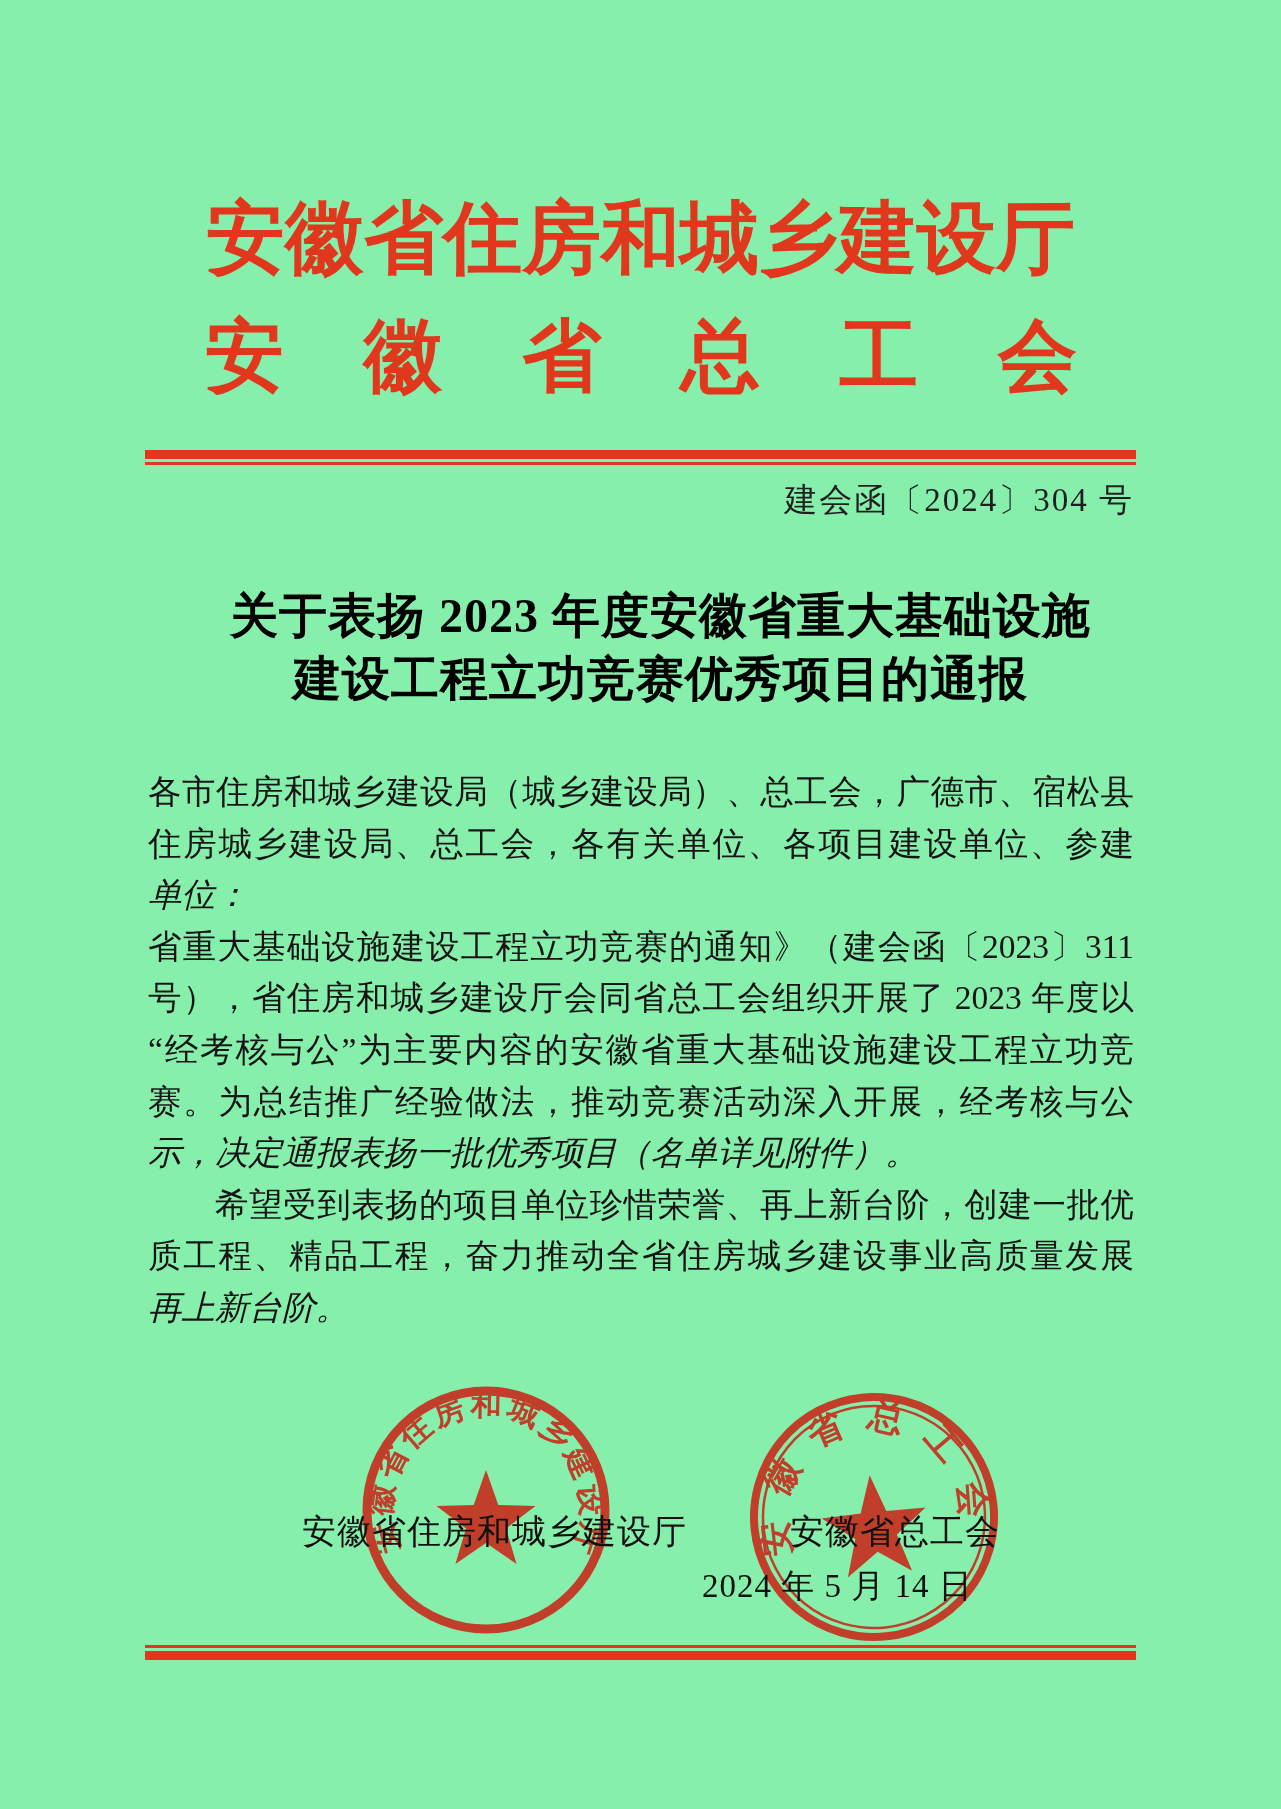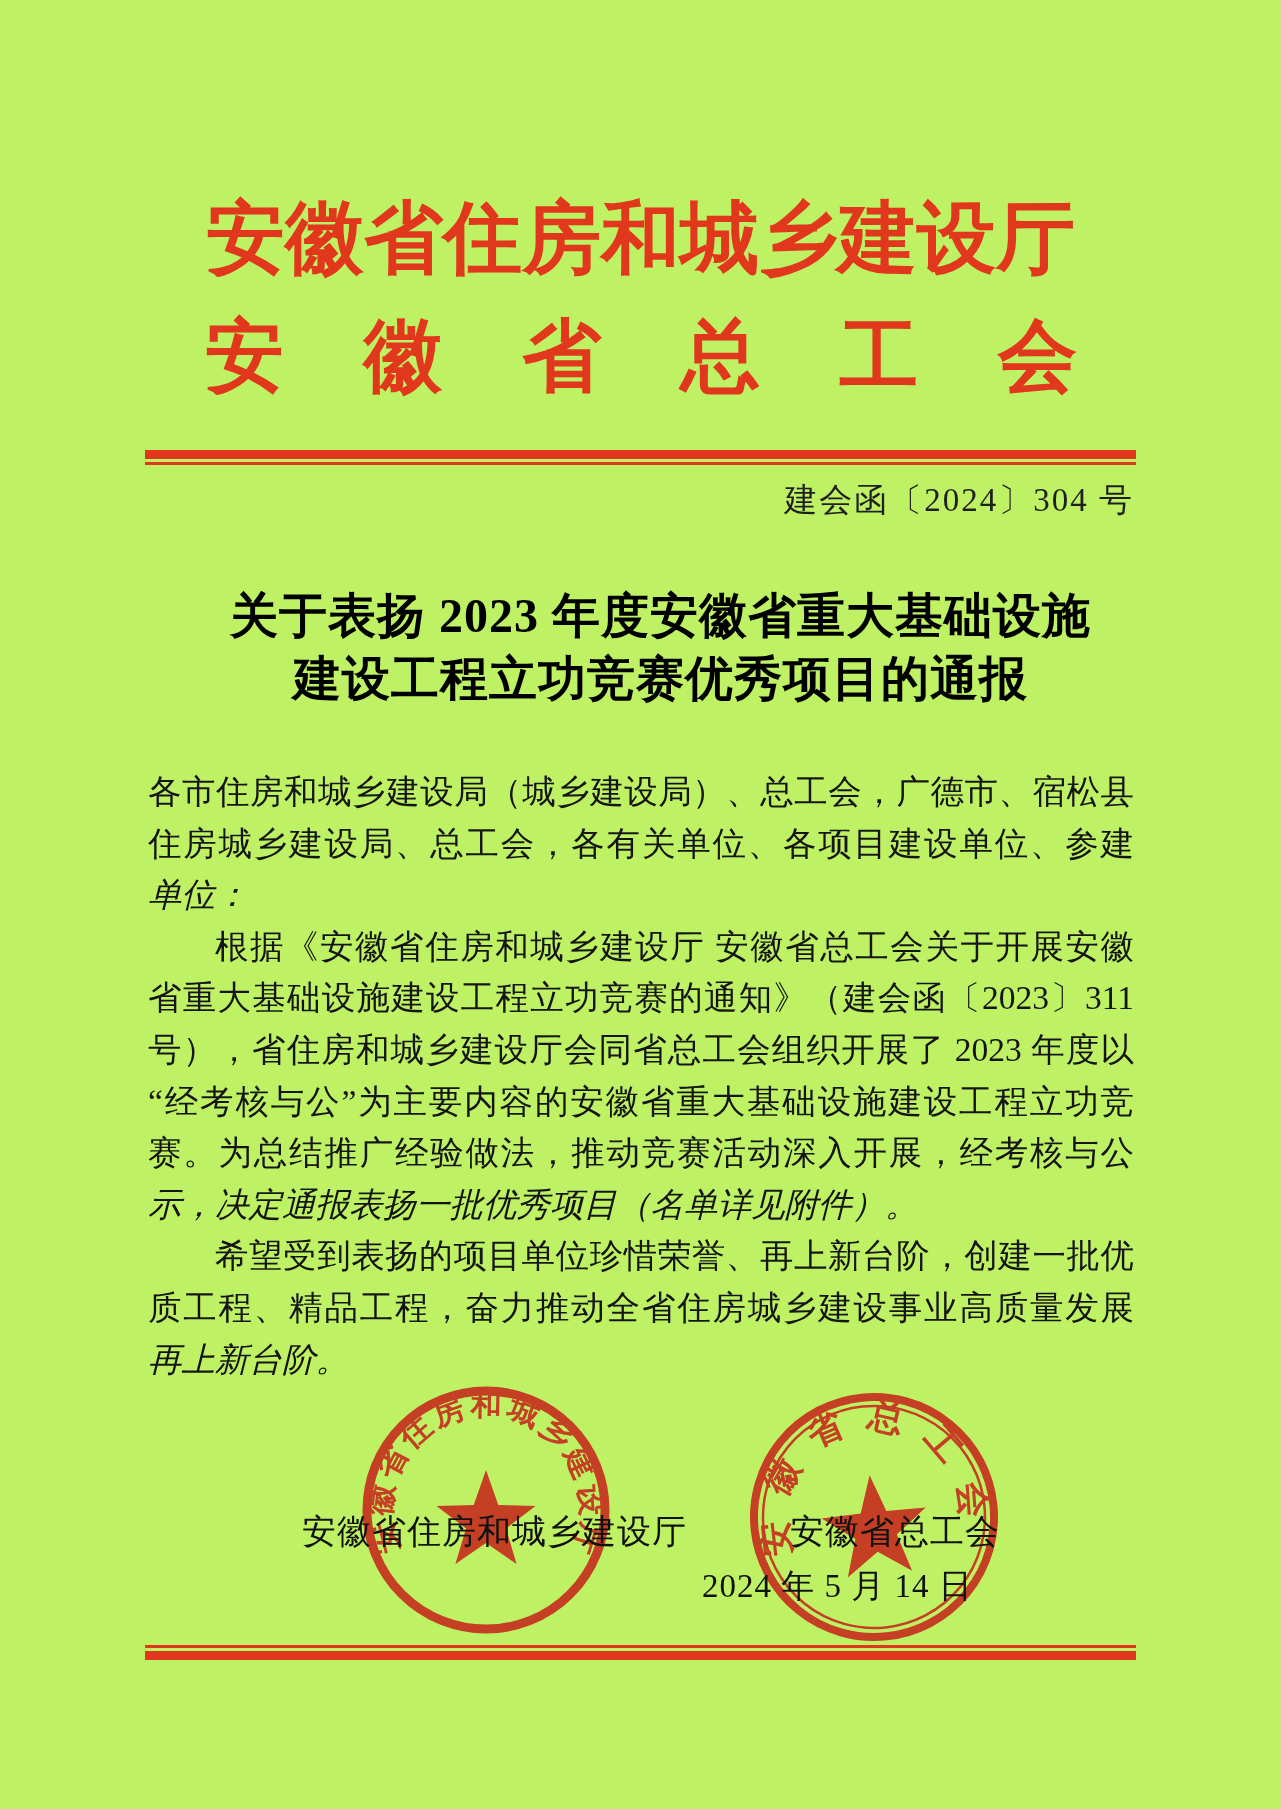--- a/index.html
+++ b/index.html
@@ -1,20 +1,20 @@
 <!DOCTYPE html>
 <html><head>
 <meta charset="utf-8">
 <style>
   html,body{margin:0;padding:0;background:#ffffff;}
   .page{
     position:relative;
     width:1281px;height:1809px;
     margin:0 auto;
-    background:#bef264;
+    background:#86efac;
     overflow:hidden;
     font-family:"Liberation Serif","DejaVu Serif",serif;
   }
   
   .org-line1{
     position:absolute;top:180px;left:0;width:100%;
     text-align:center;
     font-size:79px;line-height:118px;font-weight:700;
     color:#e1371c;white-space:nowrap;
   }
@@ -99,21 +99,20 @@
 
   <div class="title">
     <div>关于表扬 2023 年度安徽省重大基础设施</div>
     <div>建设工程立功竞赛优秀项目的通报</div>
   </div>
 
   <div class="body-text">
     <div class="bline">各市住房和城乡建设局（城乡建设局）、总工会，广德市、宿松县</div>
     <div class="bline">住房城乡建设局、总工会，各有关单位、各项目建设单位、参建</div>
     <div class="bline end">单位：</div>
-    <div class="bline indent">根据《安徽省住房和城乡建设厅 安徽省总工会关于开展安徽</div>
     <div class="bline">省重大基础设施建设工程立功竞赛的通知》（建会函〔2023〕311</div>
     <div class="bline">号），省住房和城乡建设厅会同省总工会组织开展了 2023 年度以</div>
     <div class="bline">“经考核与公”为主要内容的安徽省重大基础设施建设工程立功竞</div>
     <div class="bline">赛。为总结推广经验做法，推动竞赛活动深入开展，经考核与公</div>
     <div class="bline end">示，决定通报表扬一批优秀项目（名单详见附件）。</div>
     <div class="bline indent">希望受到表扬的项目单位珍惜荣誉、再上新台阶，创建一批优</div>
     <div class="bline">质工程、精品工程，奋力推动全省住房城乡建设事业高质量发展</div>
     <div class="bline end">再上新台阶。</div>
   </div>
 

